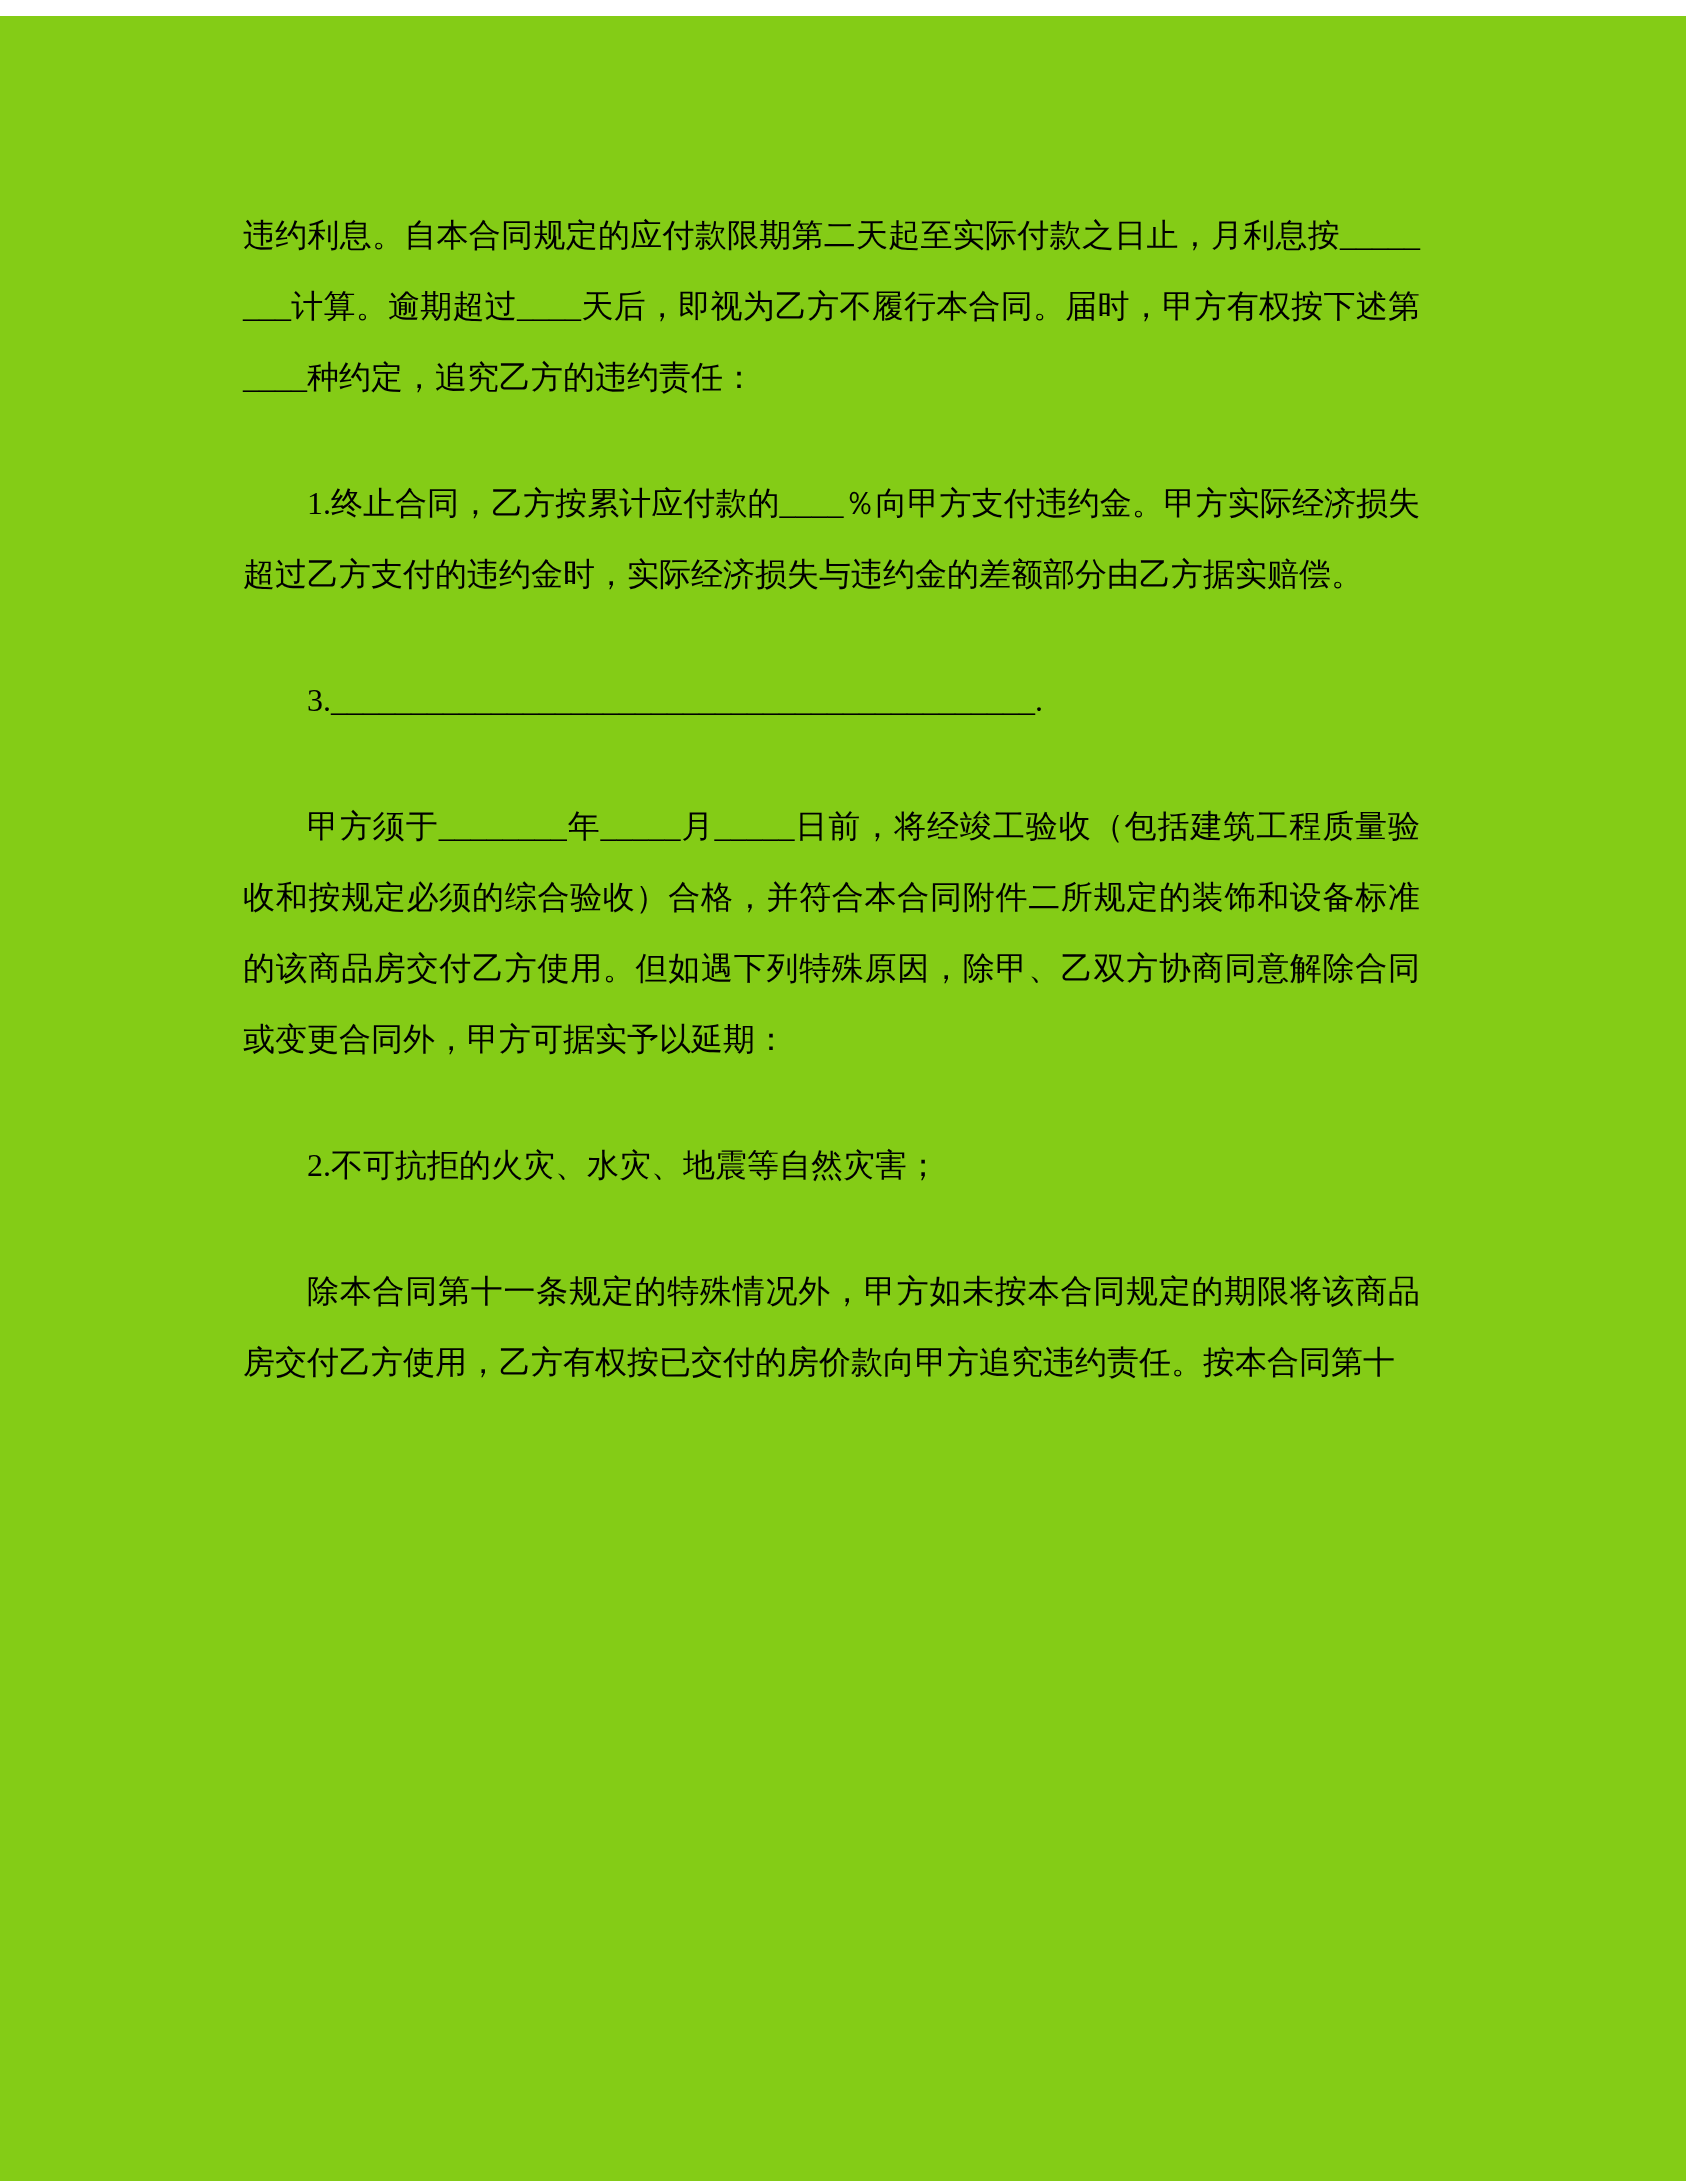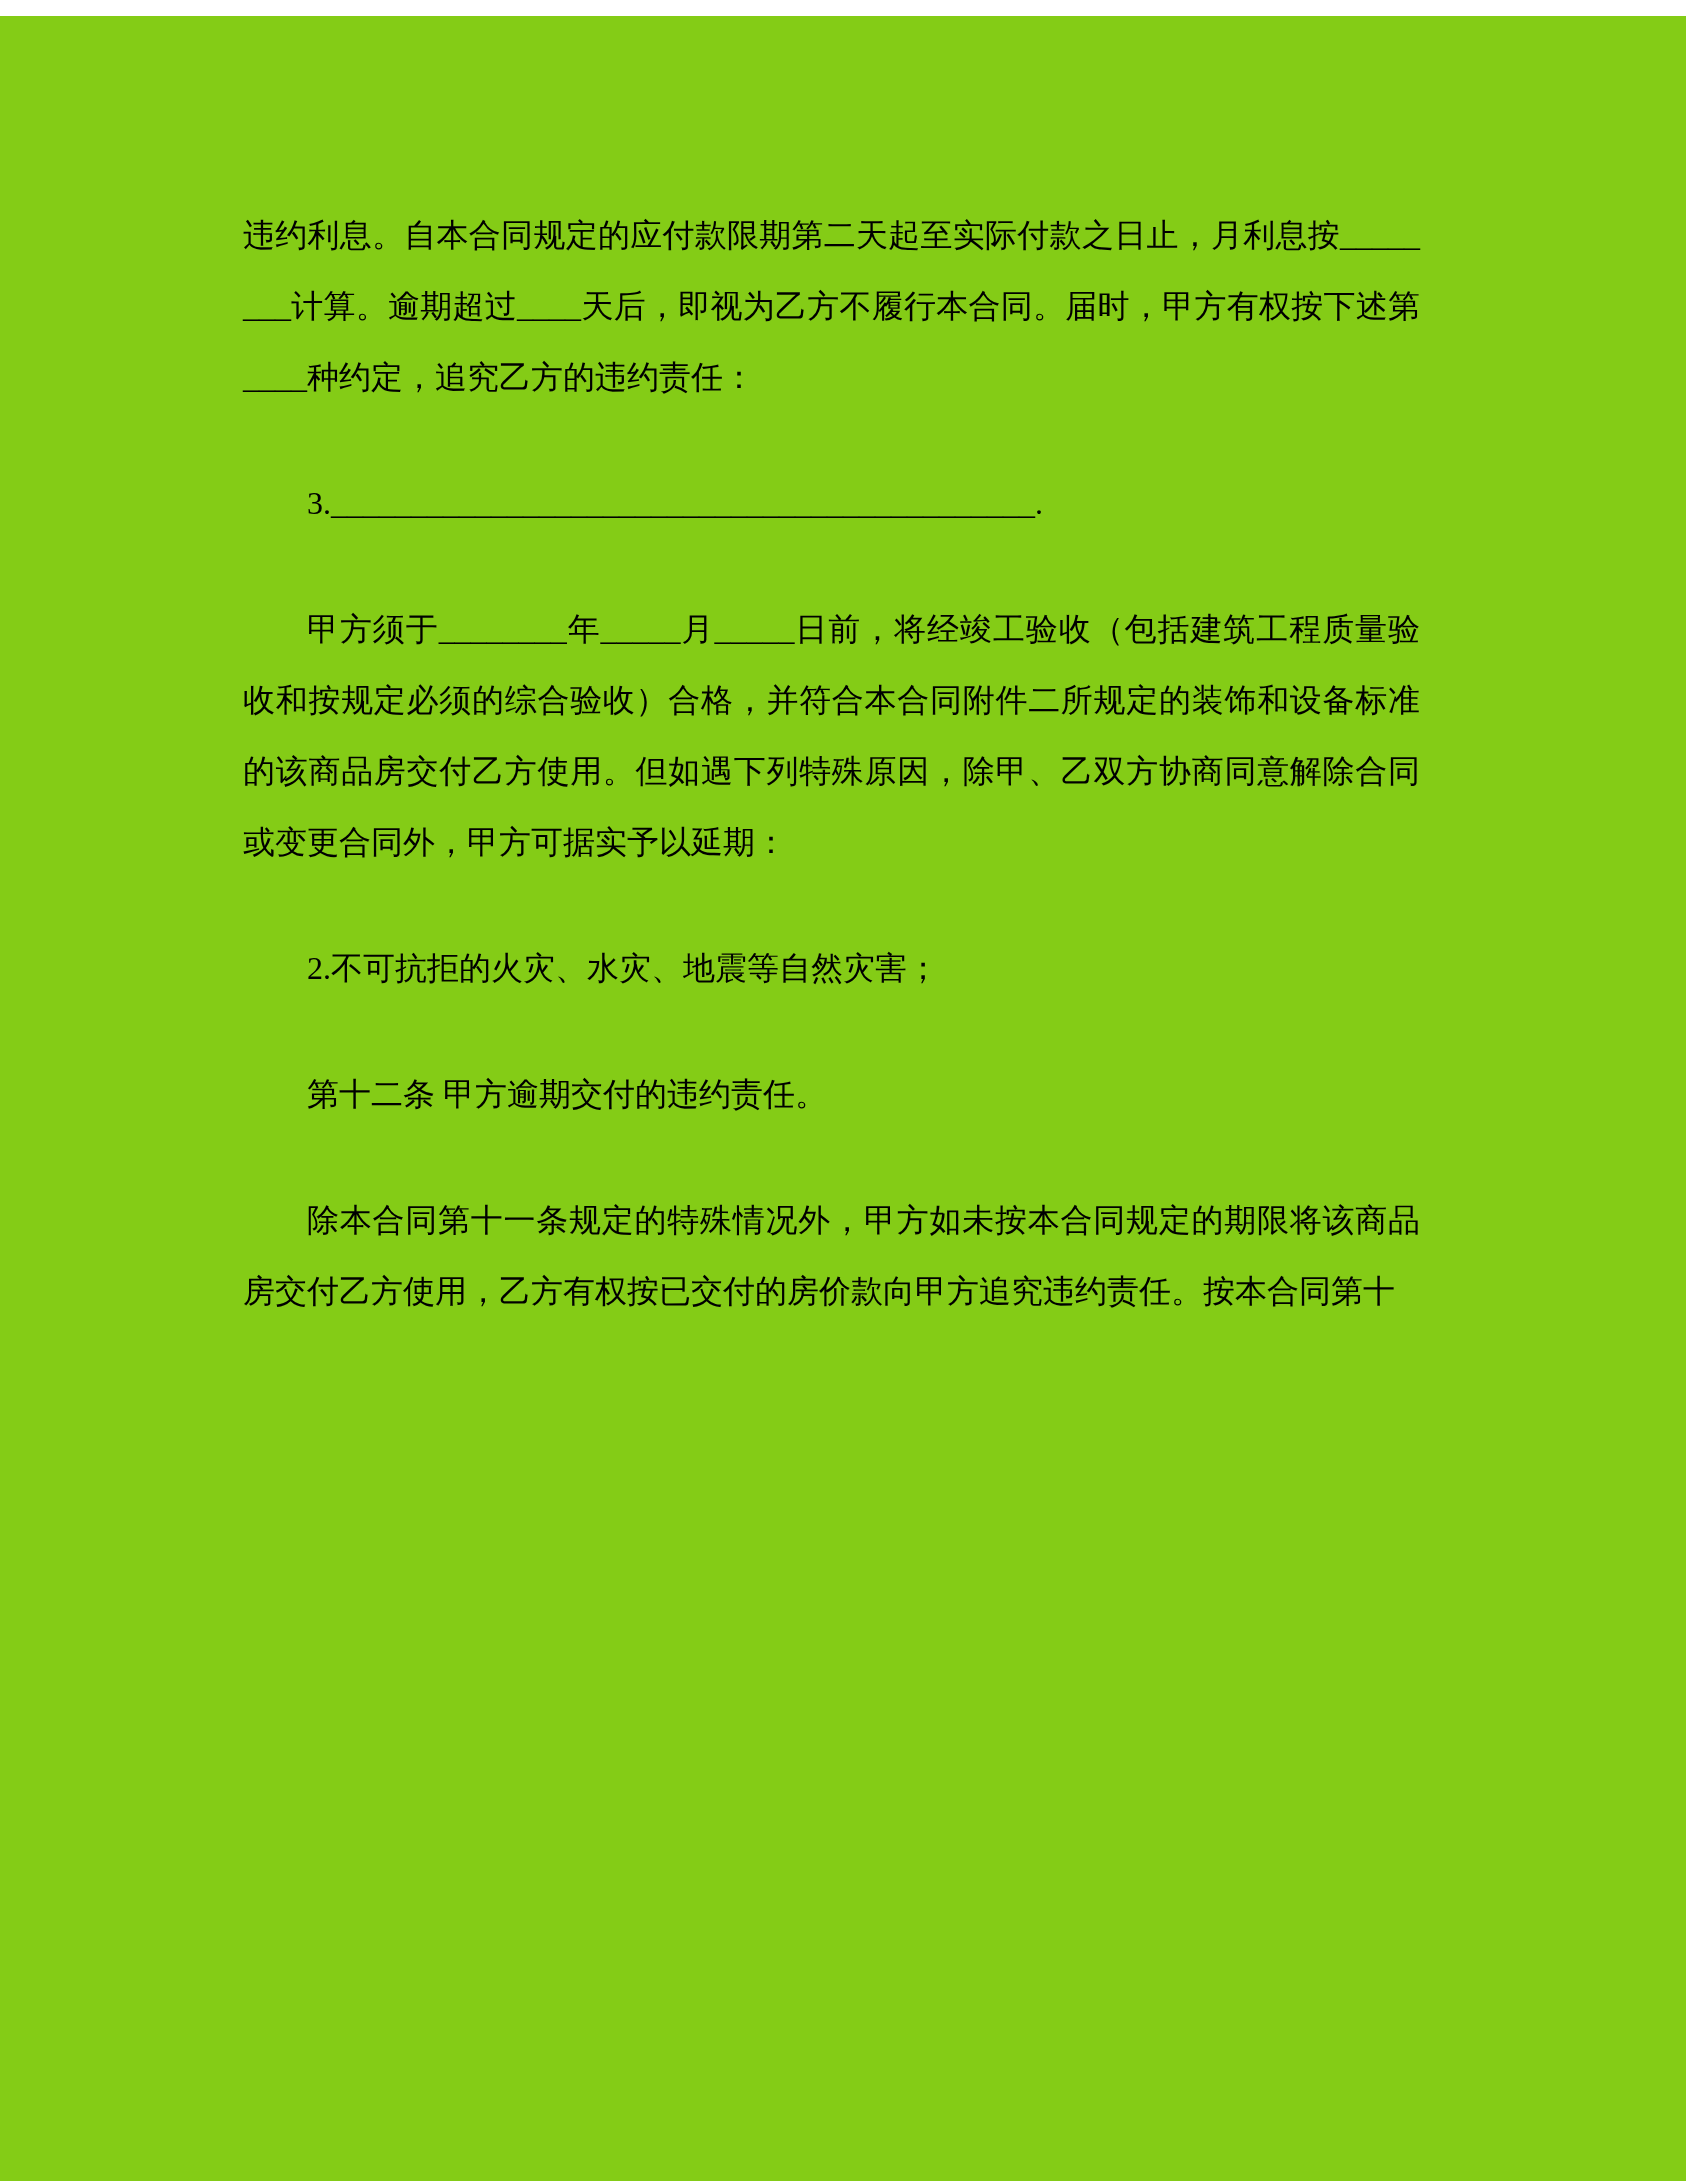--- a/index.html
+++ b/index.html
@@ -31,19 +31,19 @@
   }
   .page p.indent {
     text-indent: 2em;
   }
 </style>
 </head>
 <body>
 
 <div class="page">
   <p>违约利息。自本合同规定的应付款限期第二天起至实际付款之日止，月利息按________计算。逾期超过____天后，即视为乙方不履行本合同。届时，甲方有权按下述第____种约定，追究乙方的违约责任：</p>
+  <p class="indent">1.终止合同，乙方按累计应付款的____％向甲方支付违约金。甲方实际经济损失超过乙方支付的违约金时，实际经济损失与违约金的差额部分由乙方据实赔偿。</p>
   <p class="indent">3.____________________________________________.</p>
   <p class="indent">甲方须于________年_____月_____日前，将经竣工验收（包括建筑工程质量验收和按规定必须的综合验收）合格，并符合本合同附件二所规定的装饰和设备标准的该商品房交付乙方使用。但如遇下列特殊原因，除甲、乙双方协商同意解除合同或变更合同外，甲方可据实予以延期：</p>
   <p class="indent">2.不可抗拒的火灾、水灾、地震等自然灾害；</p>
-  <p class="indent">第十二条 甲方逾期交付的违约责任。</p>
   <p class="indent">除本合同第十一条规定的特殊情况外，甲方如未按本合同规定的期限将该商品房交付乙方使用，乙方有权按已交付的房价款向甲方追究违约责任。按本合同第十</p>
 </div>
 
 
 </body></html>

